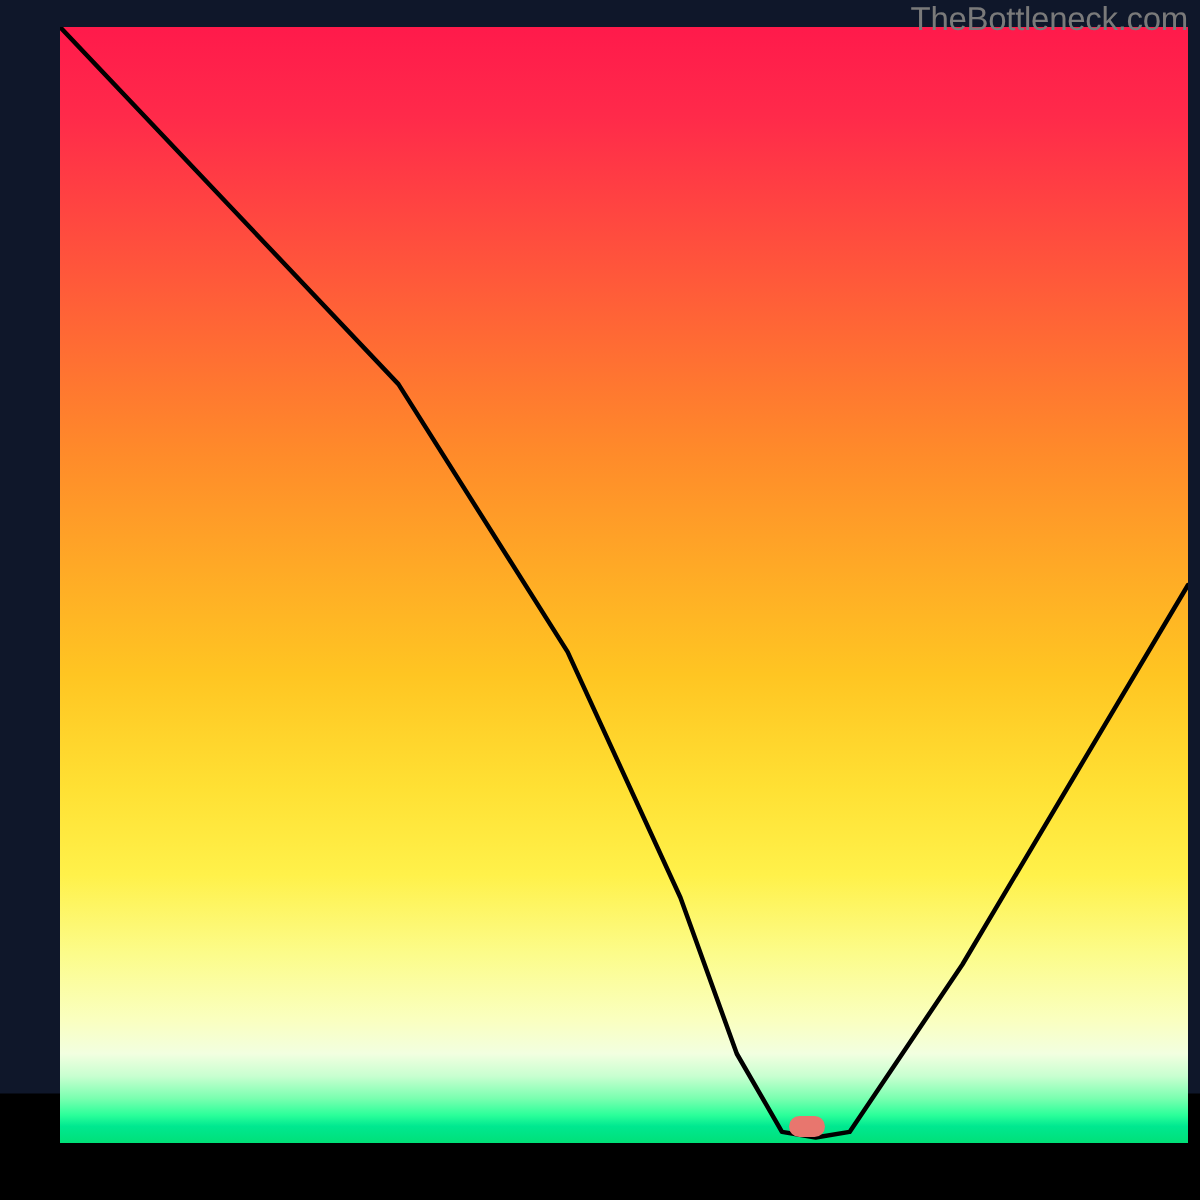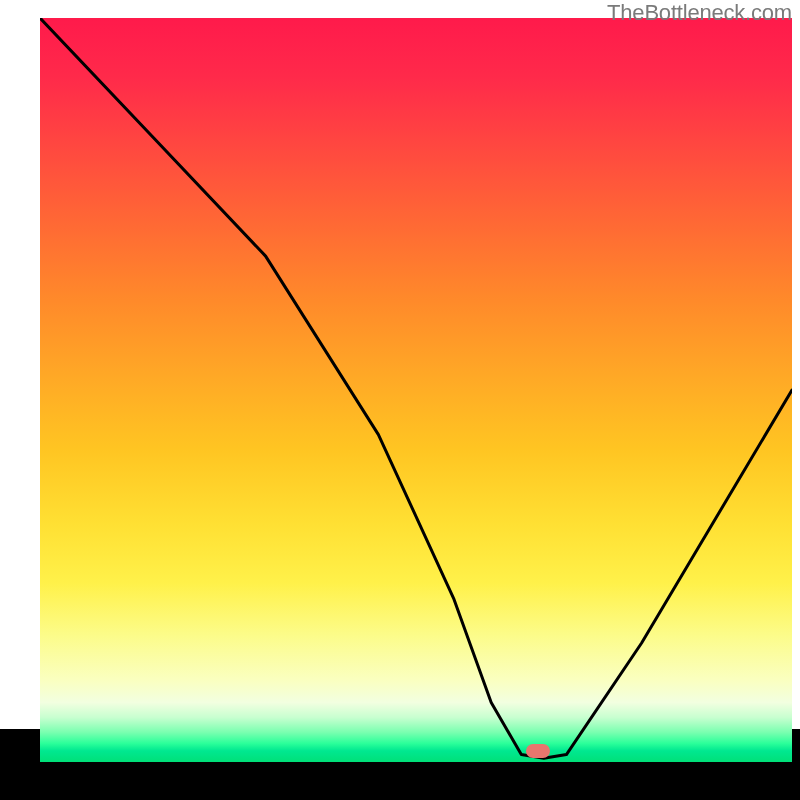--- a/index.html
+++ b/index.html
@@ -10,21 +10,21 @@
     background: #000;
     overflow: hidden;
     font-family: Arial, Helvetica, sans-serif;
   }
   .frame {
     position: absolute;
     left: 0;
     top: 0;
     width: 800px;
     height: 729px;
-    background: #ffffff;
+    background: #0f172a;
   }
   .plot-area {
     position: absolute;
     left: 40px;
     top: 18px;
     width: 752px;
     height: 744px;
     
     background: linear-gradient(
       to bottom,

